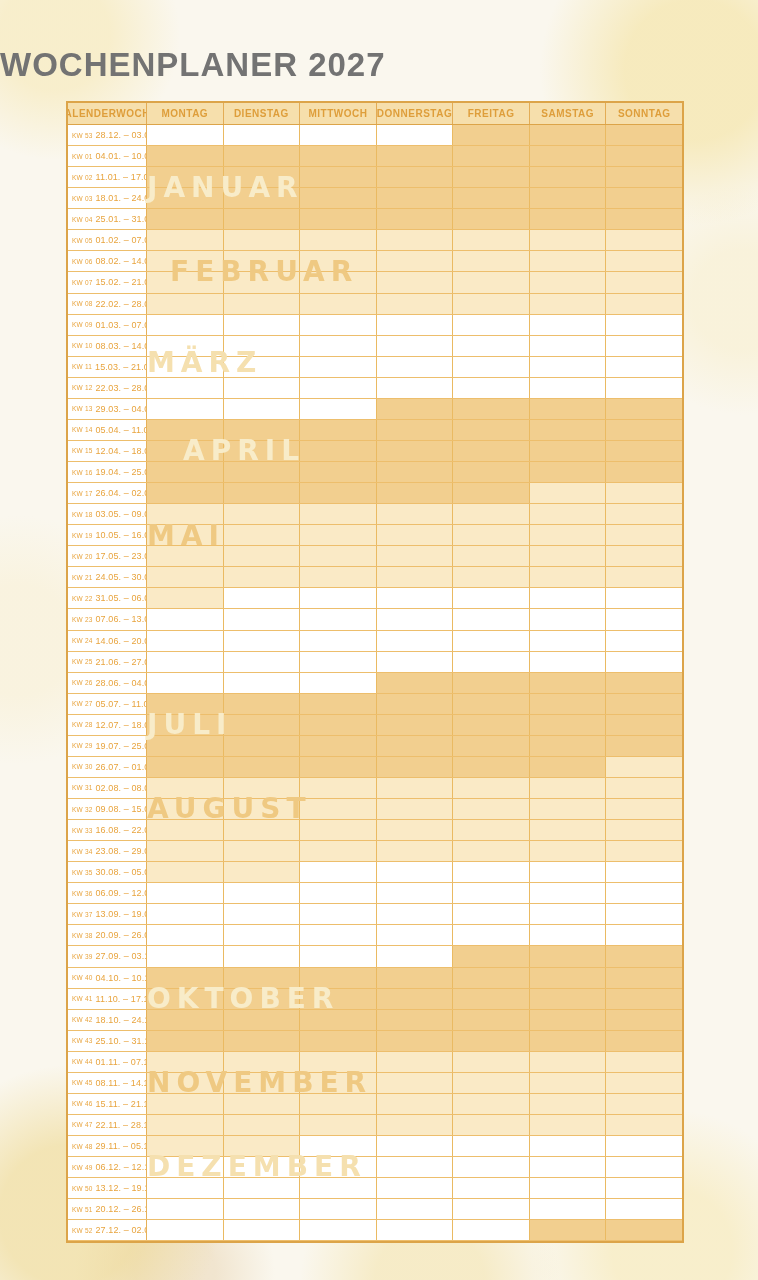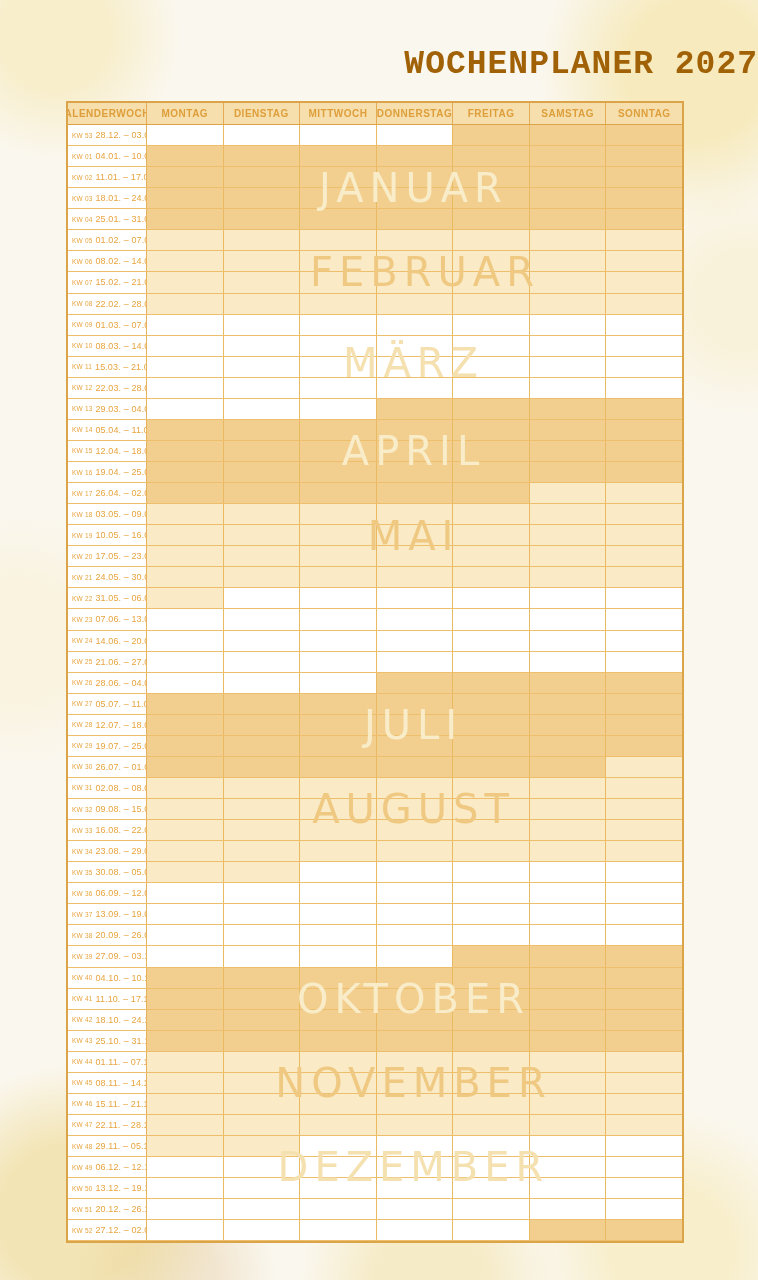--- a/index.html
+++ b/index.html
@@ -17,24 +17,24 @@
       radial-gradient(circle at 695px 70px, rgba(244,226,158,0.60) 0 70px,  rgba(244,226,158,0) 155px),
       radial-gradient(circle at 742px 300px,rgba(247,236,196,0.45) 0 50px,  rgba(247,236,196,0) 115px),
       radial-gradient(circle at 18px 640px, rgba(248,238,205,0.45) 0 55px,  rgba(248,238,205,0) 125px),
       radial-gradient(circle at 70px 1215px,rgba(238,216,143,0.60) 0 70px,  rgba(238,216,143,0) 150px),
       radial-gradient(circle at 175px 1272px,rgba(232,211,176,0.50) 0 40px, rgba(232,211,176,0) 100px),
       radial-gradient(circle at 430px 1282px,rgba(243,226,168,0.55) 0 55px, rgba(243,226,168,0) 130px),
       radial-gradient(circle at 672px 1250px,rgba(246,230,170,0.50) 0 60px, rgba(246,230,170,0) 140px);
   }
   .title{
     position:absolute;top:46px;left:0;width:100%;
-    margin:0;text-align:right;
-    font-family:Liberation Mono, monospace;
+    margin:0;text-align:left;
+    font-family:Liberation Sans, sans-serif;
     font-weight:bold;font-size:33px;letter-spacing:1px;
-    color:#a16207;
+    color:#737373;
   }
   .planner{
     position:absolute;left:66px;top:101px;
     width:618px;height:1142px;
     box-sizing:border-box;
     border:2px solid #DCA449;
     background:#FFFFFF;
     display:flex;flex-direction:column;
   }
   .header-row{
@@ -65,23 +65,23 @@
   }
   .wlabel .kw{font-size:6.5px;letter-spacing:0.2px;flex:0 0 auto;}
   .wlabel .rng{font-size:9px;letter-spacing:0.1px;}
   .cell{flex:1 1 0;box-sizing:border-box;border-right:1px solid #EABA62;}
   .cell:last-child{border-right:none;}
   .fill-t{background:#F2CF8F;}
   .fill-c{background:#FAEAC6;}
   .fill-w{background:#FFFFFF;}
   .month{
     position:absolute;left:79px;right:2px;
-    text-align:center;
+    text-align:left;
     font-family:"DejaVu Sans",sans-serif;
-    font-weight:normal;font-size:40px;line-height:40px;
+    font-weight:bold;font-size:28px;line-height:40px;
     letter-spacing:6px;
     pointer-events:none;
     white-space:nowrap;
   }
   .m-tan{color:#F8ECC9;}
   .m-cream{color:#EFC982;}
   .m-white{color:#F5E0AF;}
 </style>
 </head>
 <body>
@@ -787,21 +787,21 @@
           <div class="cell fill-w"></div>
           <div class="cell fill-w"></div>
           <div class="cell fill-w"></div>
           <div class="cell fill-w"></div>
           <div class="cell fill-t"></div>
           <div class="cell fill-t"></div>
         </div>
         <div class="month m-tan" style="top: 43.1698px;">JANUAR</div>
         <div class="month m-cream" style="top: 127.396px; padding-left: 23px;">FEBRUAR</div>
         <div class="month m-white" style="top: 218px;">MÄRZ</div>
-        <div class="month m-tan" style="top: 306.377px;">APRIL</div>
+        <div class="month m-tan" style="top: 306.377px; padding-left: 36px;">APRIL</div>
         <div class="month m-cream" style="top: 390.604px;">MAI</div>
         <div class="month m-tan" style="top: 580.113px;">JULI</div>
         <div class="month m-cream" style="top: 664.34px;">AUGUST</div>
         <div class="month m-tan" style="top: 853.849px;">OKTOBER</div>
         <div class="month m-cream" style="top: 938.075px;">NOVEMBER</div>
         <div class="month m-white" style="top: 1022.3px;">DEZEMBER</div>
       </div>
   </div>
 </div>
 

